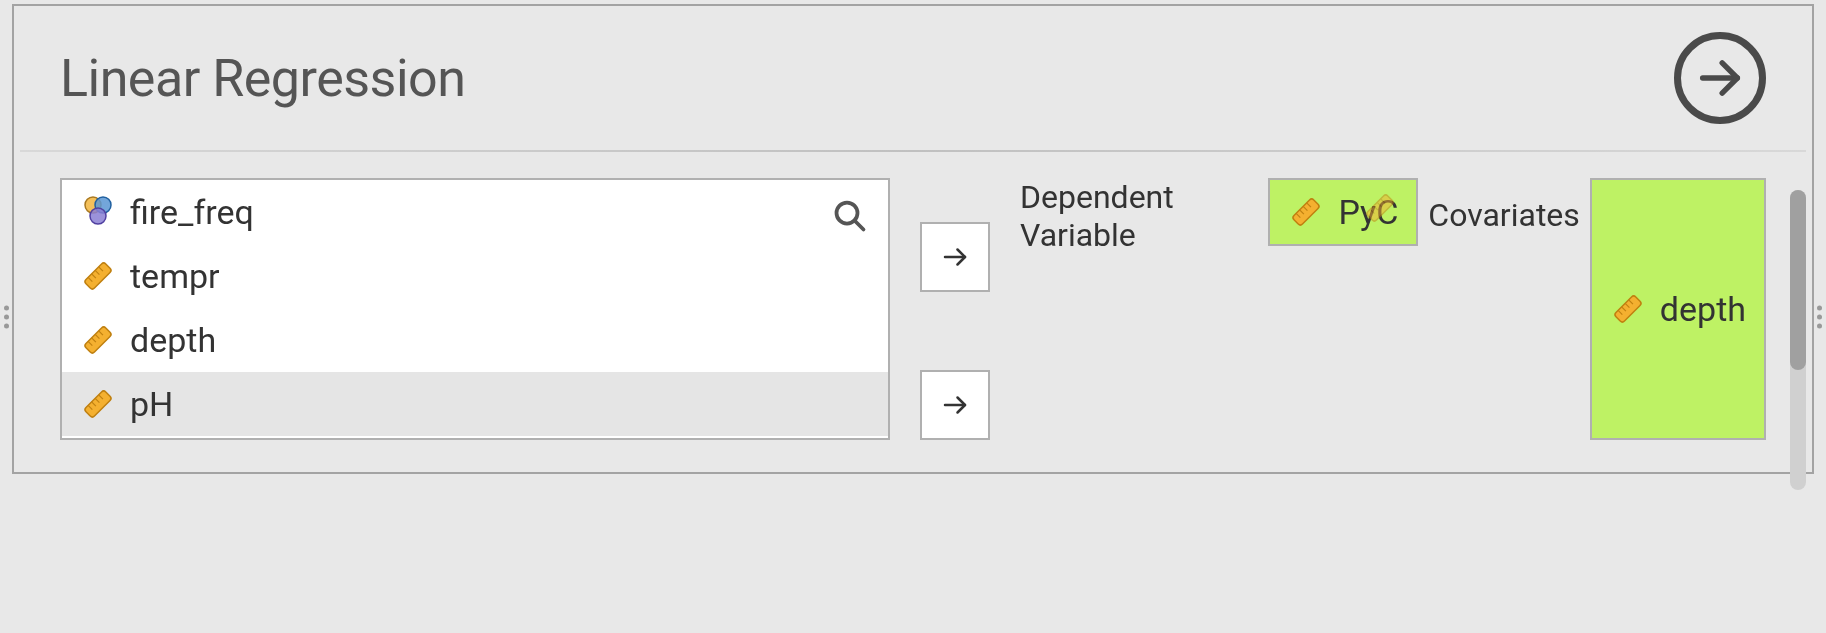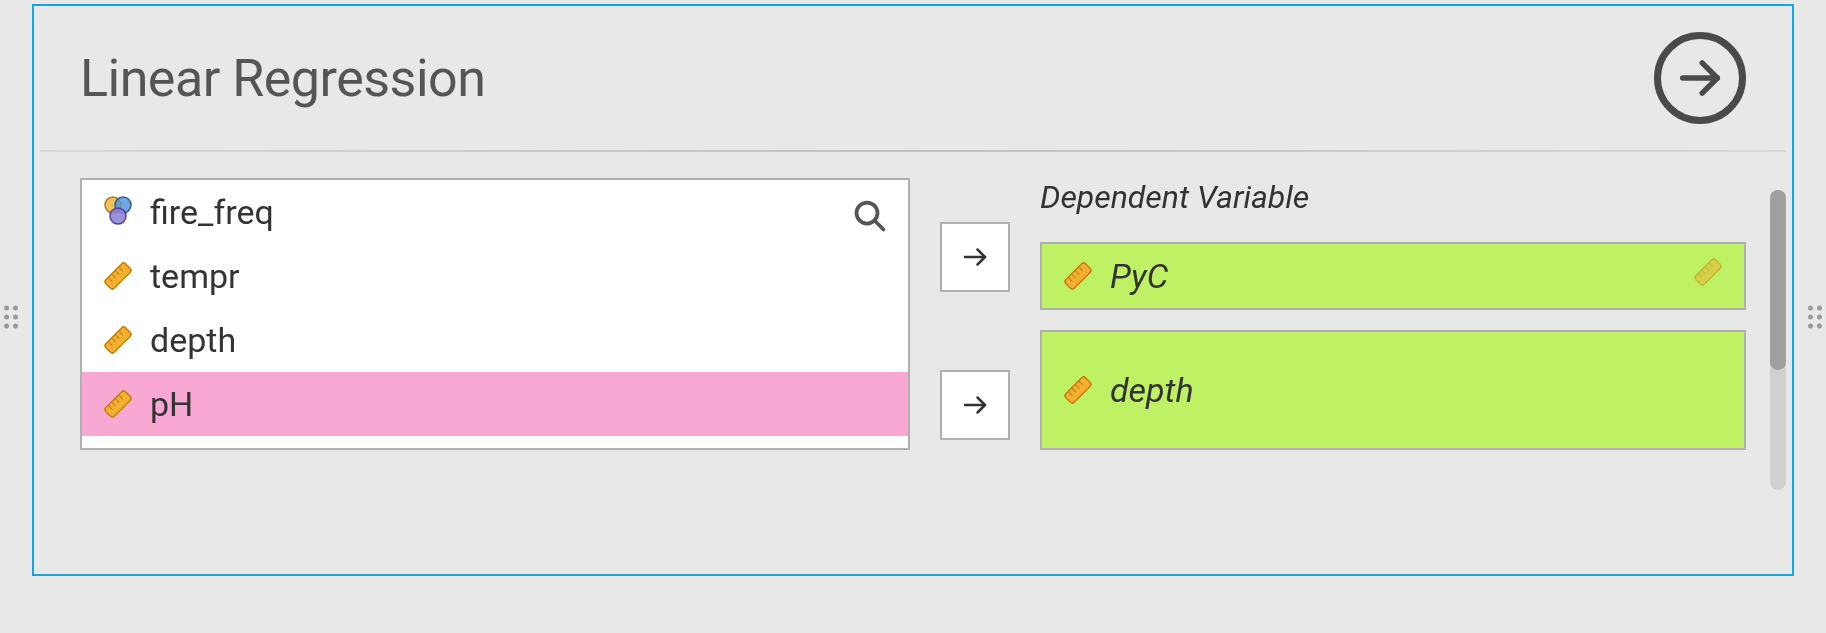--- a/index.html
+++ b/index.html
@@ -10,23 +10,23 @@
     body {
       font-family: -apple-system, BlinkMacSystemFont, "Segoe UI", Roboto, "Helvetica Neue", Arial, sans-serif;
       background: #e8e8e8;
       width: 1826px;
       height: 633px;
       overflow: hidden;
       padding: 0;
     }
     .outer-wrap {
       background: #e8e8e8;
-      border: 2px solid #0ea5e9;
-      margin: 4px 32px;
-      height: 572px;
+      border: 2px solid #a3a3a3;
+      margin: 4px 12px;
+      height: 470px;
       position: relative;
     }
     .panel-header {
       display: flex;
       align-items: center;
       justify-content: space-between;
       padding: 26px 46px 26px 46px;
     }
     .panel-title {
       font-size: 52px;
@@ -77,21 +77,21 @@
     .var-item {
       display: flex;
       align-items: center;
       padding: 12px 18px;
       gap: 14px;
       cursor: pointer;
       font-size: 34px;
       color: #333;
     }
     .var-item.selected {
-      background: #f9a8d4;
+      background: #e5e5e5;
     }
     .icon-wrap {
       width: 36px;
       height: 36px;
       display: flex;
       align-items: center;
       justify-content: center;
       flex-shrink: 0;
     }
     .middle-col {
@@ -108,23 +108,22 @@
       display: flex;
       align-items: center;
       justify-content: center;
       cursor: pointer;
       font-size: 32px;
       color: #333;
     }
     .right-col {
       flex: 1;
       display: flex;
-      flex-direction: column;
-      gap: 20px;
-      font-style: italic;
+      flex-direction: row;
+      gap: 10px;
     }
     .field-label {
       font-size: 32px;
       color: #333;
       margin-bottom: 6px;
     }
     .drop-box {
       background: #bef264;
       border: 2px solid #b0b0b0;
       padding: 12px 18px;
@@ -332,20 +331,21 @@
               <rect x="4" y="12" width="28" height="12" rx="3" fill="#f4b030" stroke="#c08010" stroke-width="1.5"></rect>
               <line x1="10" y1="12" x2="10" y2="18" stroke="#c08010" stroke-width="1.2"></line>
               <line x1="15" y1="12" x2="15" y2="18" stroke="#c08010" stroke-width="1.2"></line>
               <line x1="20" y1="12" x2="20" y2="18" stroke="#c08010" stroke-width="1.2"></line>
               <line x1="25" y1="12" x2="25" y2="18" stroke="#c08010" stroke-width="1.2"></line>
             </g>
           </svg>
         </span>
       </div>
 
+      <div class="field-label" style="margin-top:18px">Covariates</div>
       <div class="drop-box multi">
         <span class="icon-wrap">
           <svg width="36" height="36" viewBox="0 0 36 36">
             <g transform="rotate(-45 18 18)">
               <rect x="4" y="12" width="28" height="12" rx="3" fill="#f4b030" stroke="#c08010" stroke-width="1.5"></rect>
               <line x1="10" y1="12" x2="10" y2="18" stroke="#c08010" stroke-width="1.2"></line>
               <line x1="15" y1="12" x2="15" y2="18" stroke="#c08010" stroke-width="1.2"></line>
               <line x1="20" y1="12" x2="20" y2="18" stroke="#c08010" stroke-width="1.2"></line>
               <line x1="25" y1="12" x2="25" y2="18" stroke="#c08010" stroke-width="1.2"></line>
             </g>

